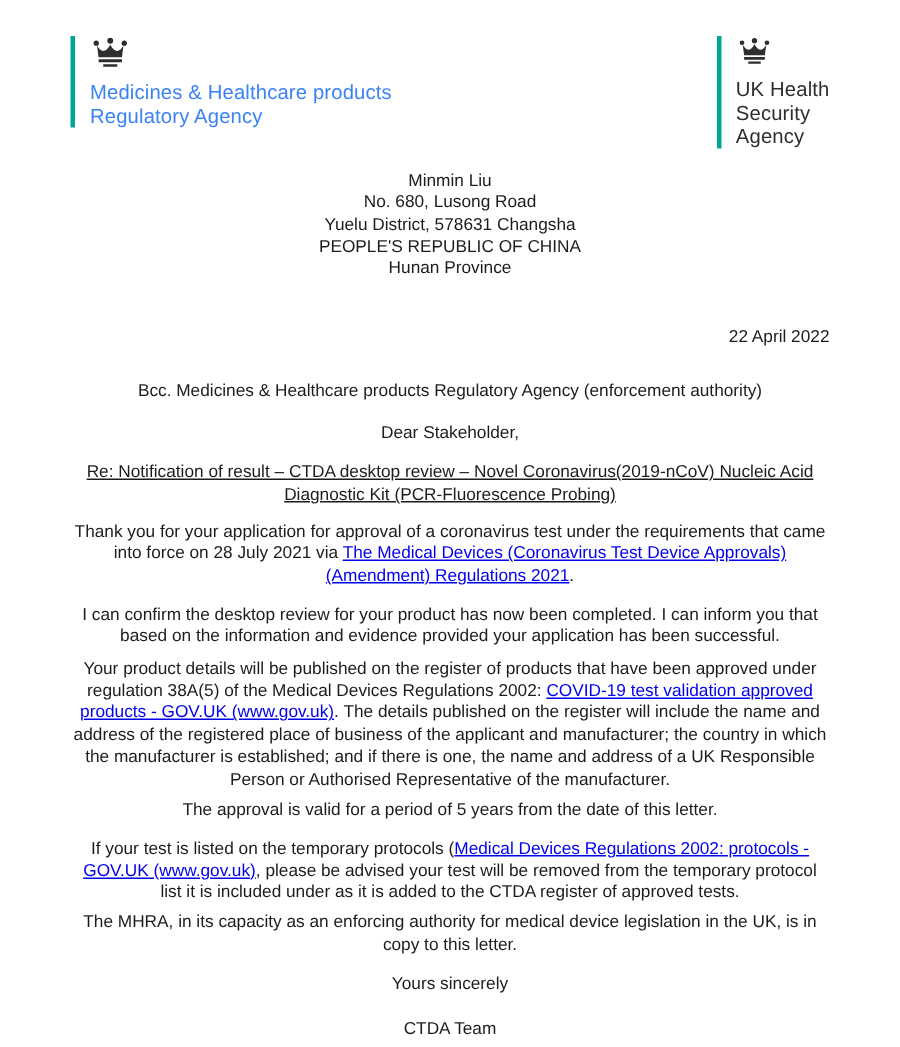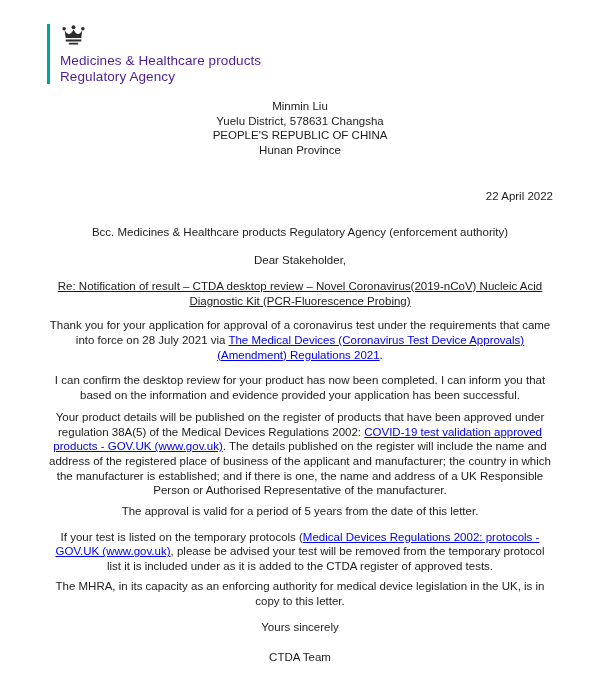--- a/index.html
+++ b/index.html
@@ -28,21 +28,21 @@
     width: 3px;
     background: #00a499;
     margin-right: 10px;
     align-self: stretch;
   }
   .logo-content { padding-top: 1px; }
   .crest { display: block; margin-bottom: 3px; }
   .logo-text {
     font-size: 13.5px;
     line-height: 15.5px;
-    color: #4c1d95;
+    color: #3b82f6;
     letter-spacing: 0.1px;
   }
   .ukhsa .logo-text { color: #2e2e2e; }
   
   .body-text {
     font-size: 11.5px;
     line-height: 14.7px;
     color: #1c1c1c;
     text-align: center;
   }
@@ -91,26 +91,44 @@
         </span>
         <div class="logo-text">
           <div>Medicines &amp; Healthcare products</div>
           <div>Regulatory Agency</div>
         </div>
       </div>
     </div>
 
     <div class="logo ukhsa">
       <div class="logo-bar"></div>
+      <div class="logo-content">
+        <span class="crest">
+          <svg width="24" height="19" viewBox="0 0 26 20" fill="#2e2e2e" aria-hidden="true">
+            <circle cx="4" cy="3.5" r="1.7"></circle>
+            <circle cx="13" cy="2" r="1.9"></circle>
+            <circle cx="22" cy="3.5" r="1.7"></circle>
+            <path d="M4.5 5 C7 9.5,10 10,13 4.5 C16 10,19 9.5,21.5 5 L20.5 12.5 L5.5 12.5 Z"></path>
+            <path d="M5.5 13.8 h15 v2 h-15 z"></path>
+            <path d="M8.5 17 h9 v1.7 h-9 z"></path>
+          </svg>
+        </span>
+        <div class="logo-text">
+          <div>UK Health</div>
+          <div>Security</div>
+          <div>Agency</div>
+        </div>
+      </div>
     </div>
 
   </header>
 
   <div class="body-text address">
     <div>Minmin Liu</div>
+    <div>No. 680, Lusong Road</div>
     <div>Yuelu District, 578631 Changsha</div>
     <div>PEOPLE'S REPUBLIC OF CHINA</div>
     <div>Hunan Province</div>
   </div>
 
   <div class="body-text date-line">22 April 2022</div>
 
   <div class="body-text bcc-line">Bcc. Medicines &amp; Healthcare products Regulatory Agency (enforcement authority)</div>
 
   <div class="body-text salutation">Dear Stakeholder,</div>

